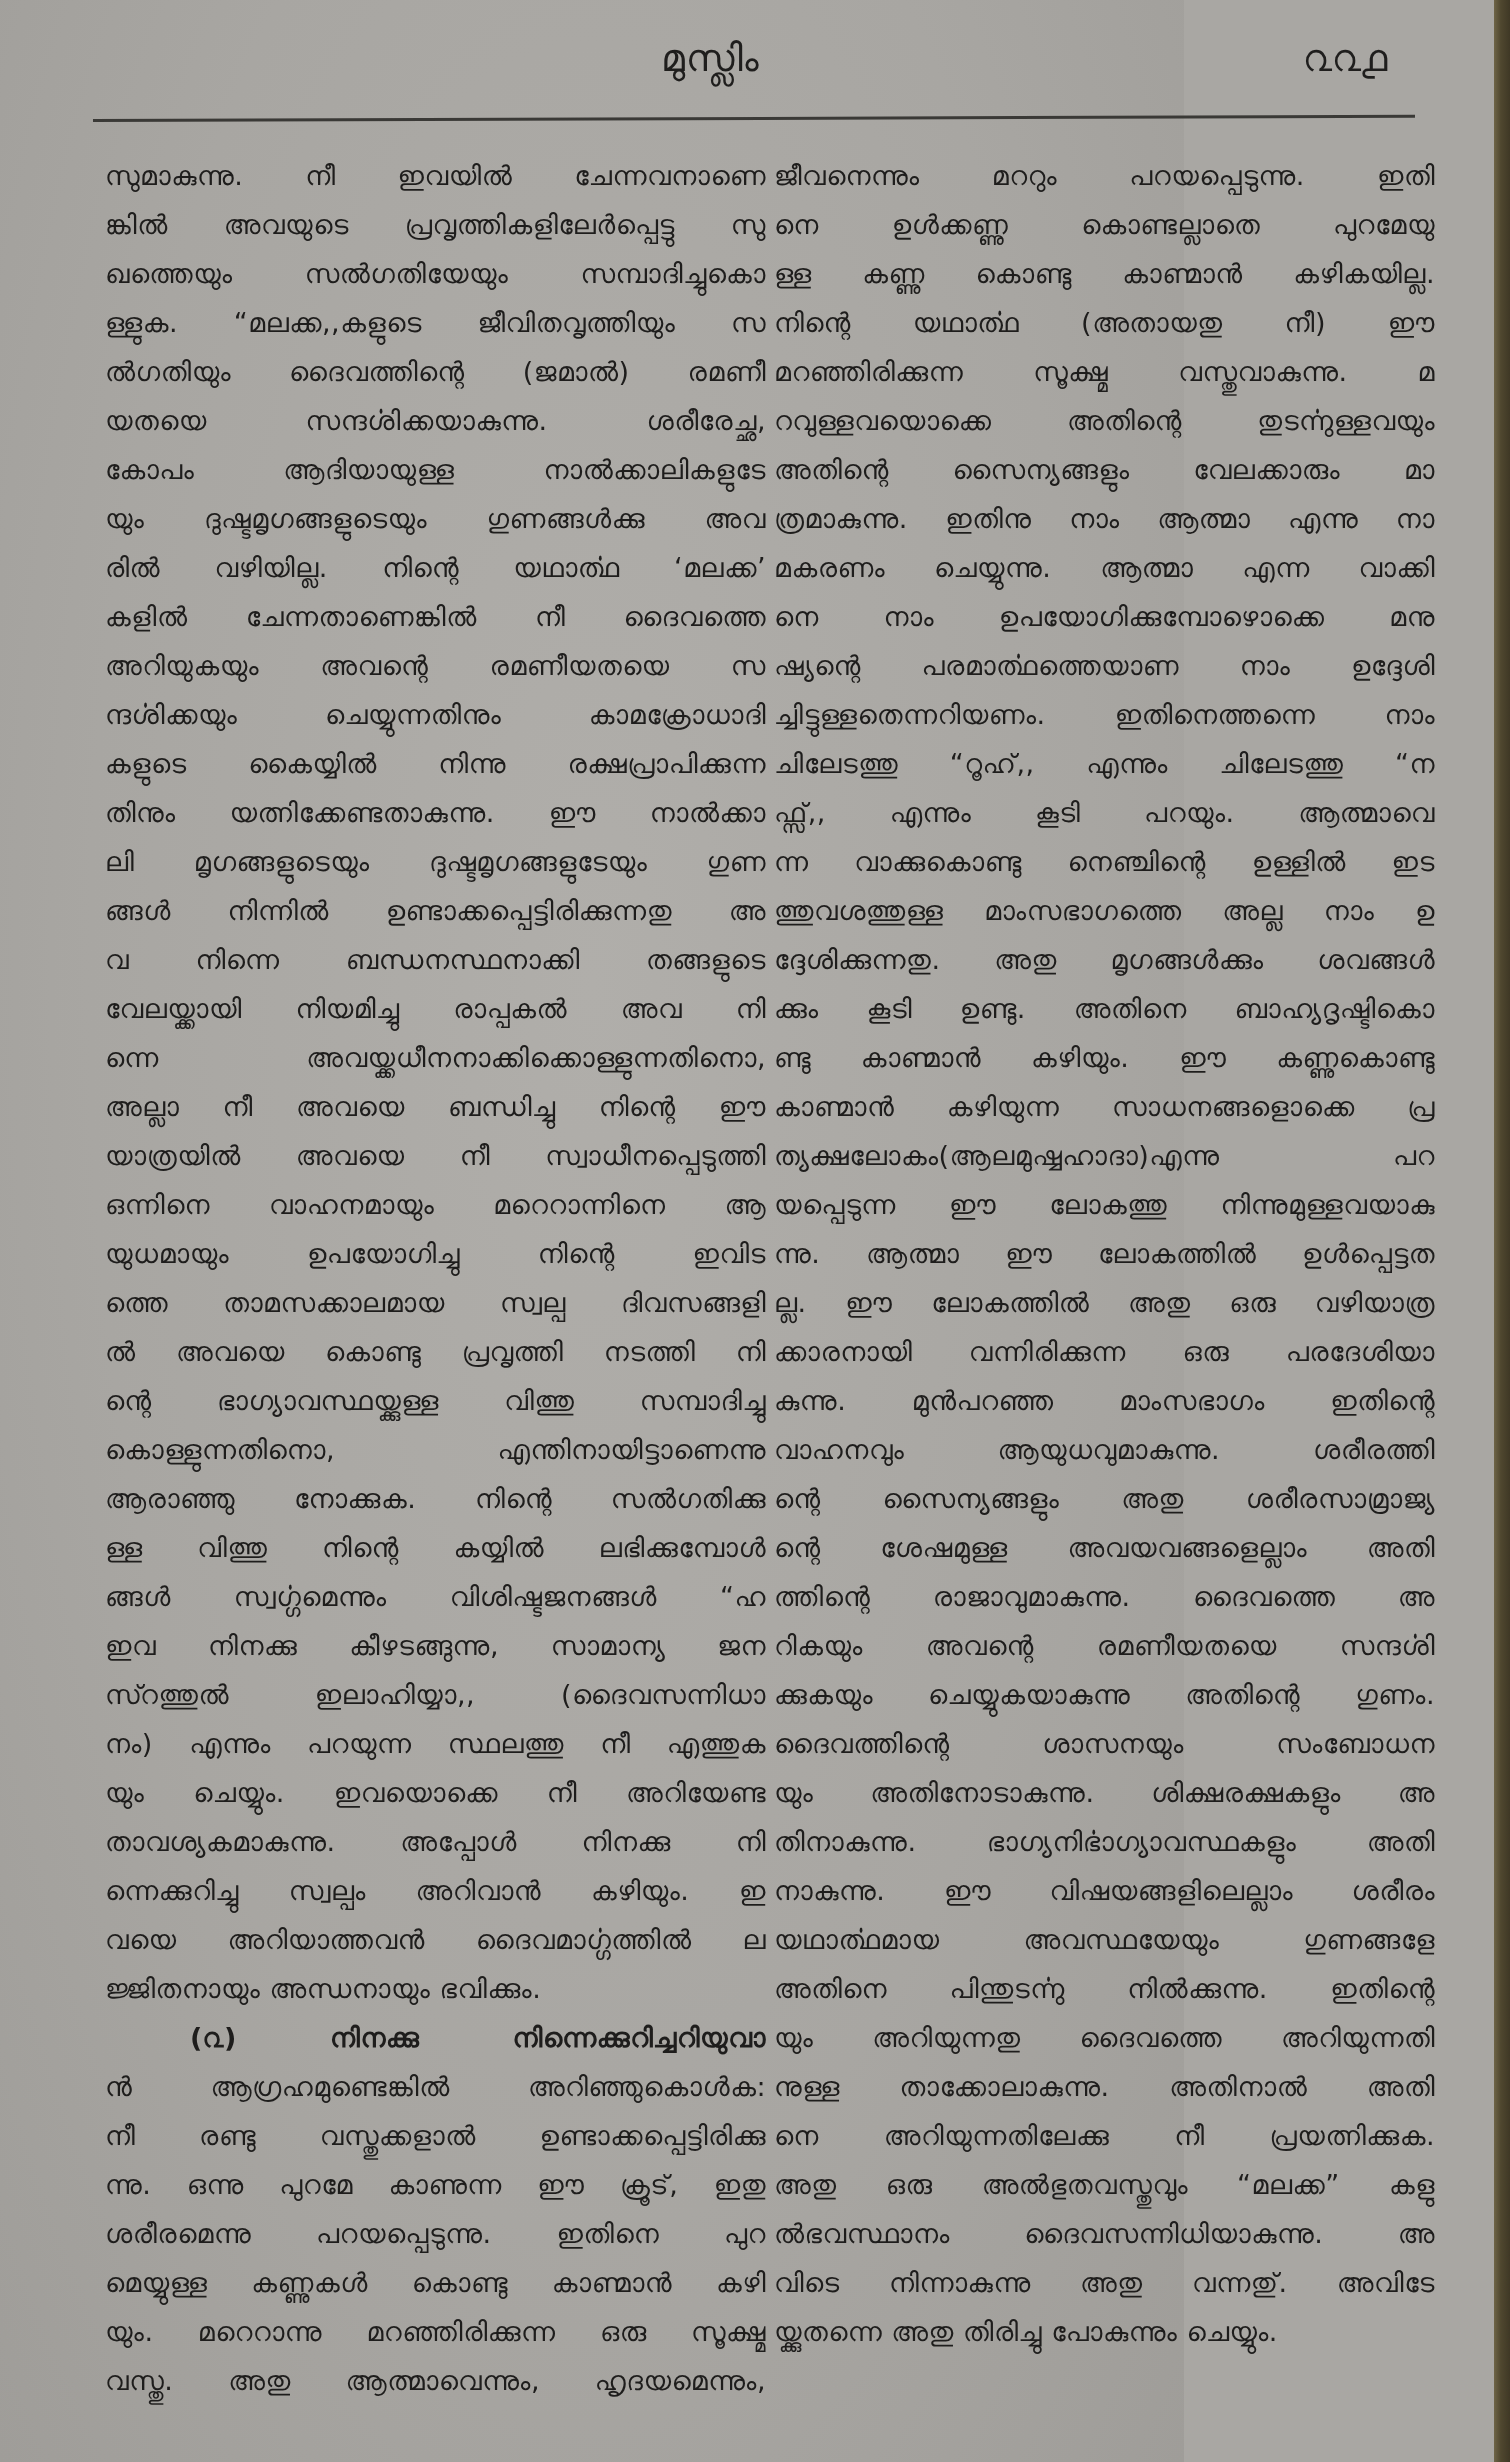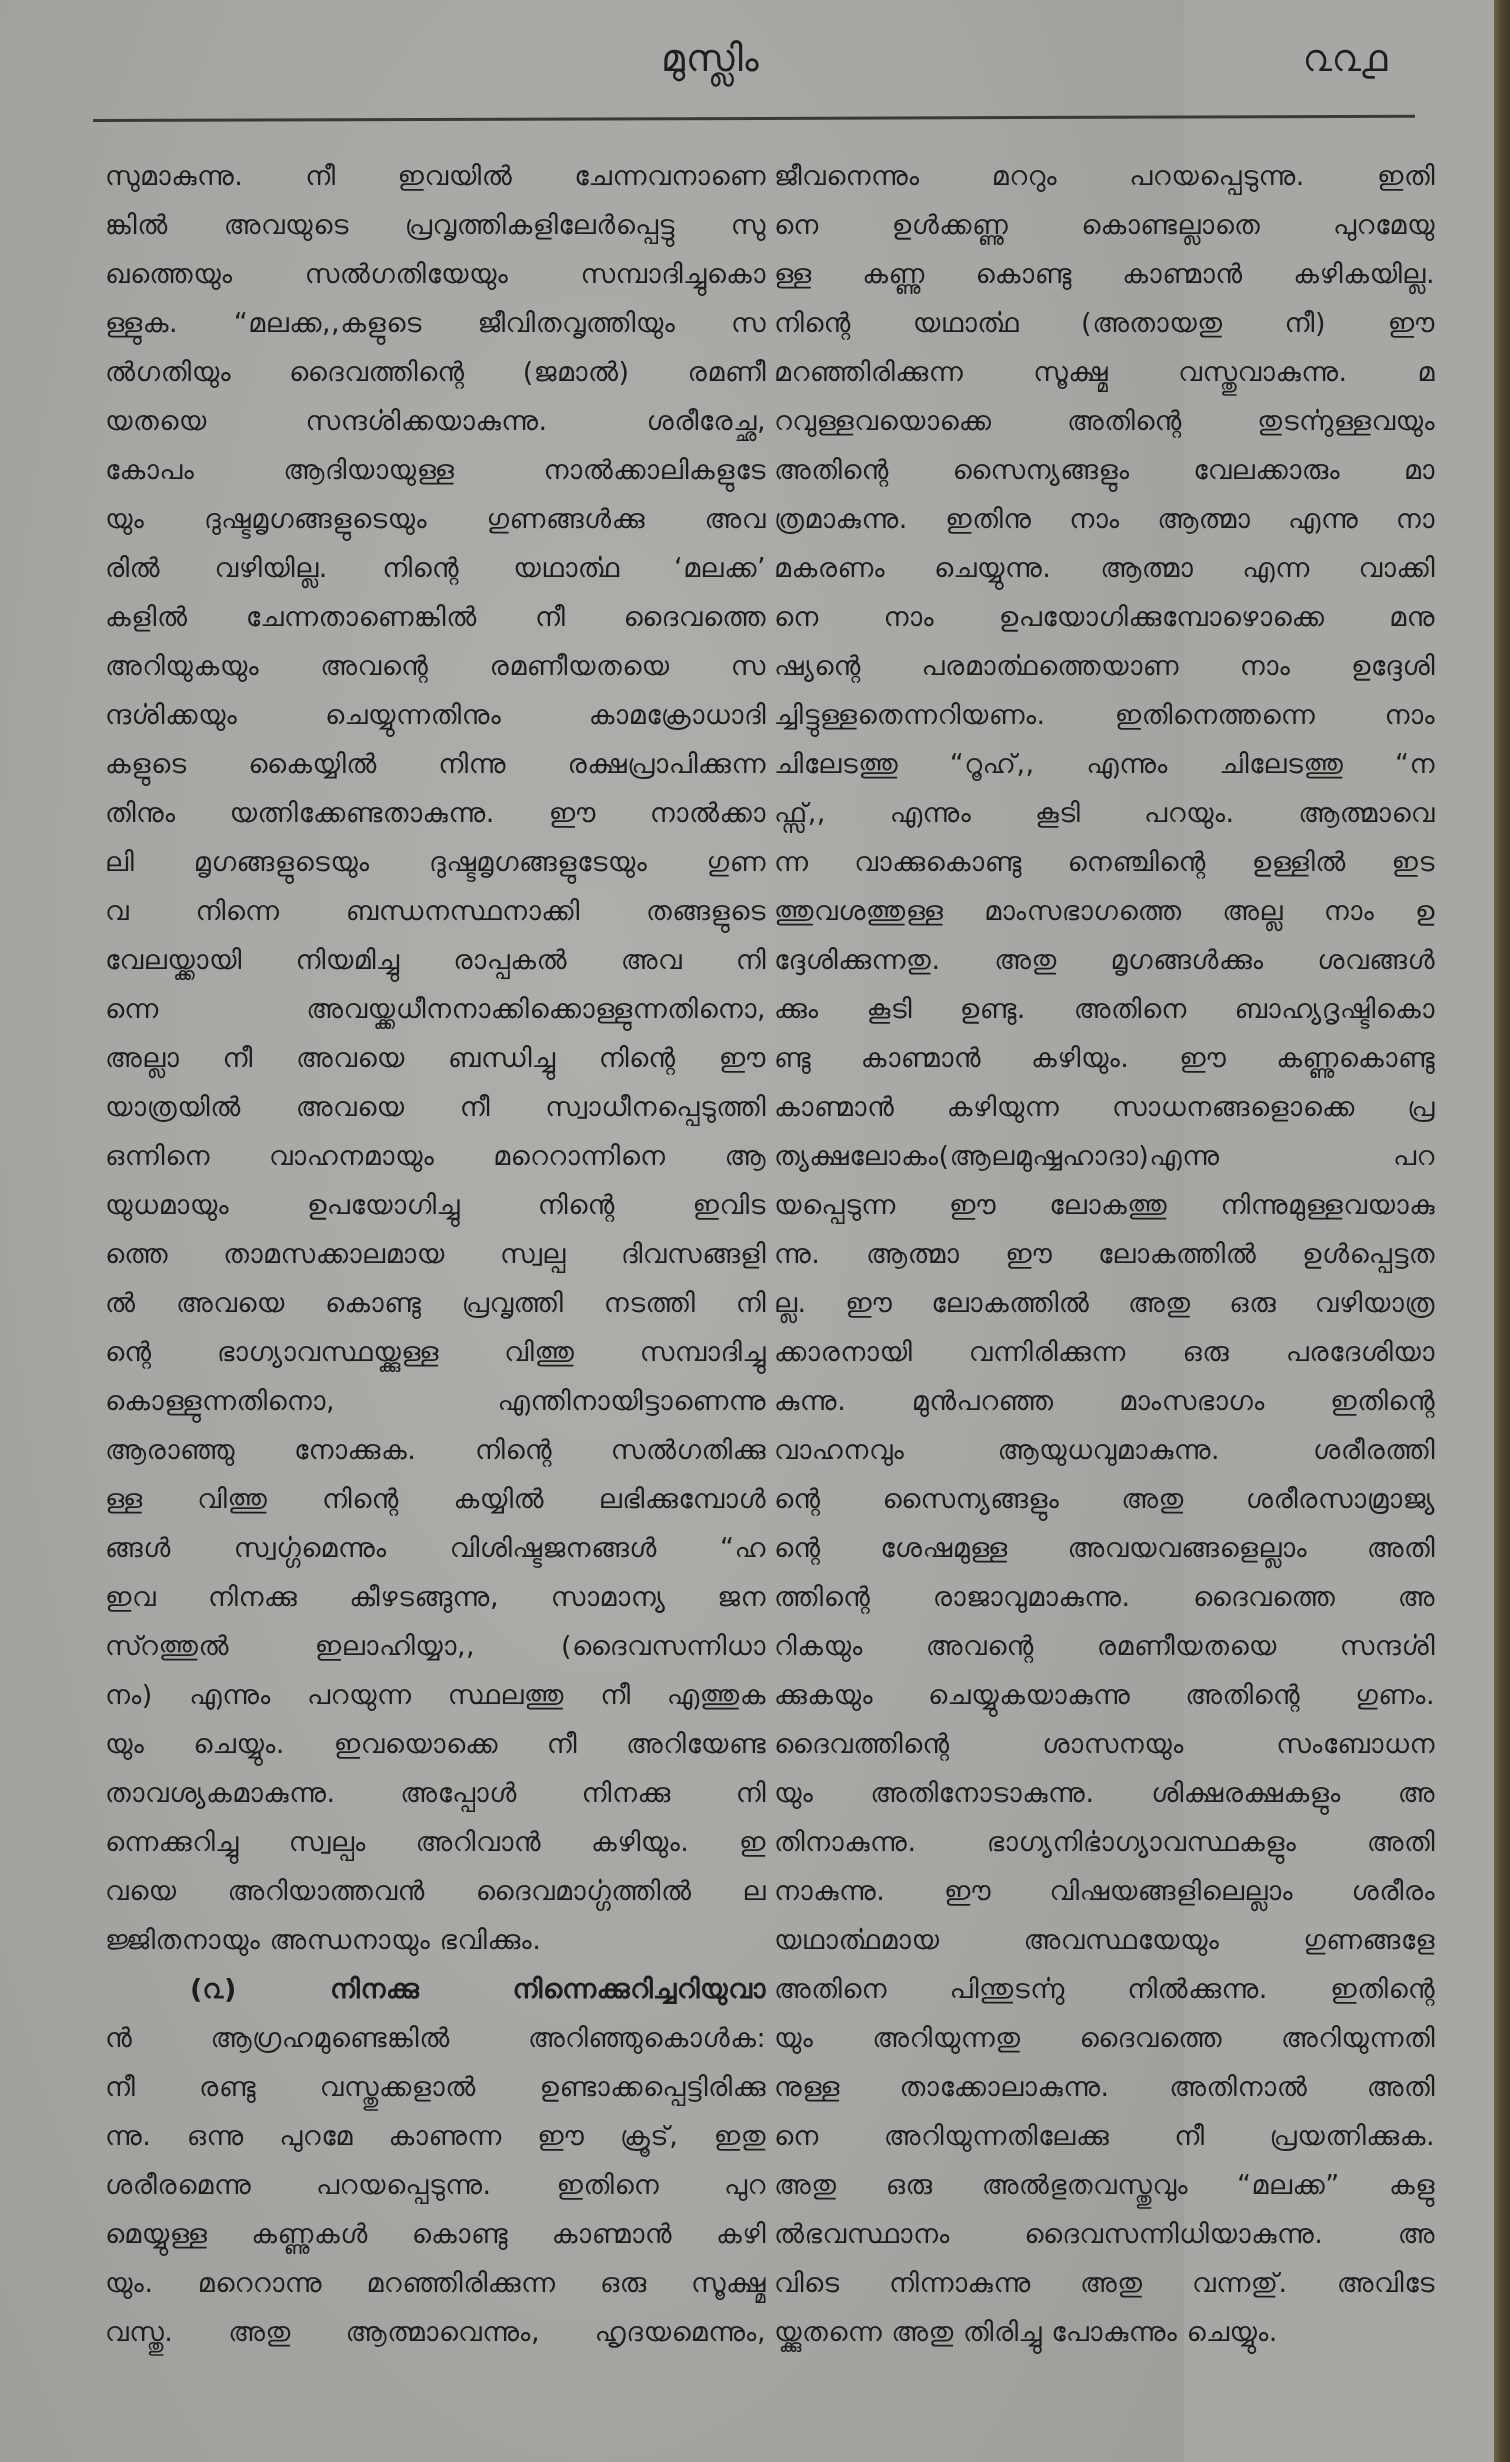--- a/index.html
+++ b/index.html
@@ -110,20 +110,21 @@
       <div class="line">യതയെ സന്ദൎശിക്കയാകുന്നു. ശരീരേച്ഛ,</div>
       <div class="line">കോപം ആദിയായുള്ള നാൽക്കാലികളുടേ</div>
       <div class="line">യും ദുഷ്ടമൃഗങ്ങളുടെയും ഗുണങ്ങൾക്കു അവ</div>
       <div class="line">രിൽ വഴിയില്ല. നിന്റെ യഥാൎത്ഥ ‘മലക്ക’</div>
       <div class="line">കളിൽ ചേന്നതാണെങ്കിൽ നീ ദൈവത്തെ</div>
       <div class="line">അറിയുകയും അവന്റെ രമണീയതയെ സ</div>
       <div class="line">ന്ദൎശിക്കയും ചെയ്യുന്നതിനും കാമക്രോധാദി</div>
       <div class="line">കളുടെ കൈയ്യിൽ നിന്നു രക്ഷപ്രാപിക്കുന്ന</div>
       <div class="line">തിനും യത്നിക്കേണ്ടതാകുന്നു. ഈ നാൽക്കാ</div>
       <div class="line">ലി മൃഗങ്ങളുടെയും ദുഷ്ടമൃഗങ്ങളുടേയും ഗുണ</div>
+      <div class="line">ങ്ങൾ നിന്നിൽ ഉണ്ടാക്കപ്പെട്ടിരിക്കുന്നതു അ</div>
       <div class="line">വ നിന്നെ ബന്ധനസ്ഥനാക്കി തങ്ങളുടെ</div>
       <div class="line">വേലയ്ക്കായി നിയമിച്ചു രാപ്പകൽ അവ നി</div>
       <div class="line">ന്നെ അവയ്ക്കധീനനാക്കിക്കൊള്ളുന്നതിനൊ,</div>
       <div class="line">അല്ലാ നീ അവയെ ബന്ധിച്ചു നിന്റെ ഈ</div>
       <div class="line">യാത്രയിൽ അവയെ നീ സ്വാധീനപ്പെടുത്തി</div>
       <div class="line">ഒന്നിനെ വാഹനമായും മറെറാന്നിനെ ആ</div>
       <div class="line">യുധമായും ഉപയോഗിച്ചു നിന്റെ ഇവിട</div>
       <div class="line">ത്തെ താമസക്കാലമായ സ്വല്പ ദിവസങ്ങളി</div>
       <div class="line">ൽ അവയെ കൊണ്ടു പ്രവൃത്തി നടത്തി നി</div>
       <div class="line">ന്റെ ഭാഗ്യാവസ്ഥയ്ക്കുള്ള വിത്തു സമ്പാദിച്ചു</div>

